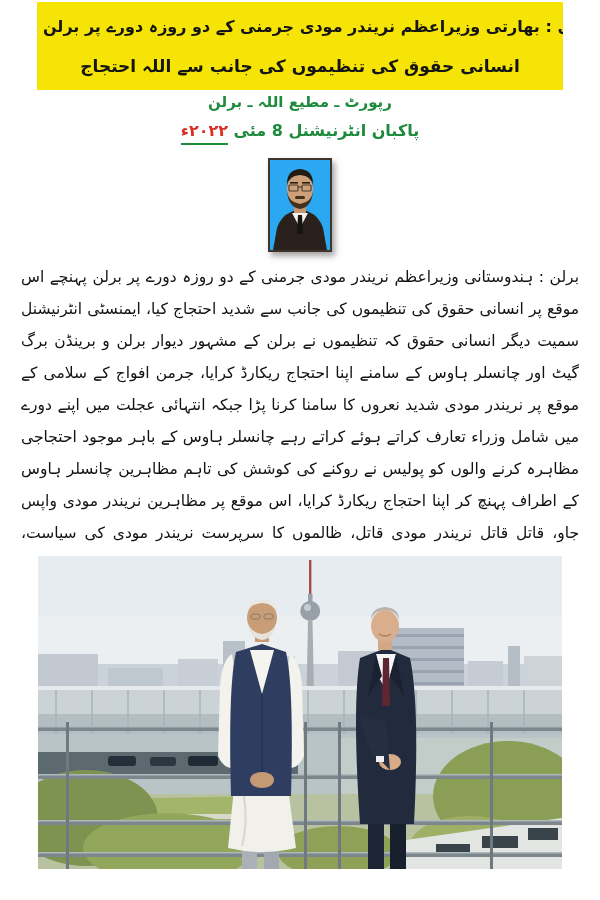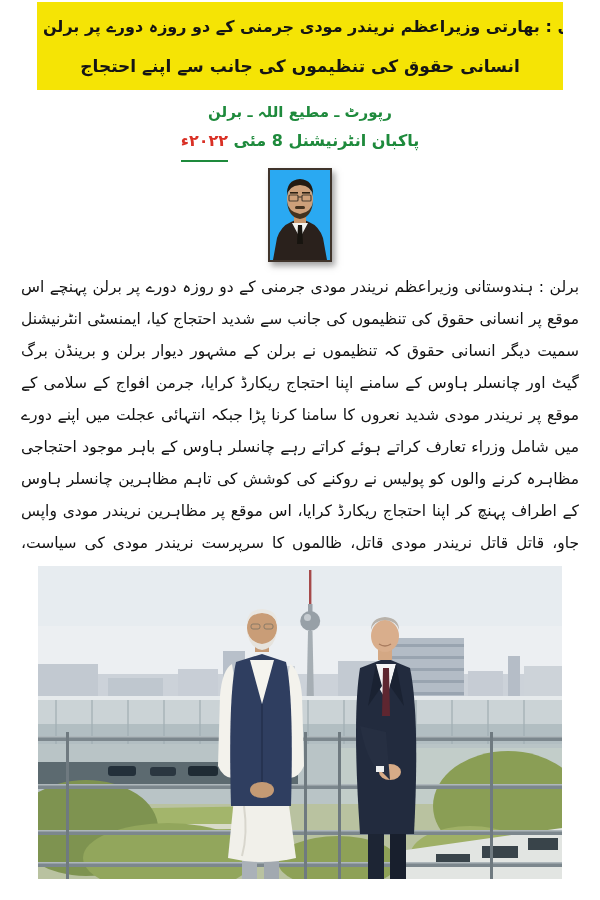--- a/index.html
+++ b/index.html
@@ -20,31 +20,31 @@
   }
   .headline-line{
     color:#151515;font-weight:bold;white-space:nowrap;
   }
   .headline-line.l1{font-size:16px;line-height:40px;}
   .headline-line.l2{font-size:17px;line-height:38px;}
 
   
   .byline{text-align:center;direction:rtl;}
   .byline-reporter{
-    margin-top:10px;font-size:15px;font-weight:bold;
+    font-size:15px;font-weight:bold;
     color:var(--byline-green,#1e8a3c);line-height:24px;
   }
   .byline-pub{
     margin-top:3px;font-size:16px;font-weight:bold;
     color:var(--byline-green,#1e8a3c);line-height:28px;
   }
   .byline-pub .year{
     color:var(--date-red,#d93025);
     border-bottom:2px solid var(--byline-green,#1e8a3c);
-    padding-bottom:10px;
+    padding-bottom:3px;
   }
 
   
   .portrait-wrap{
     width:60px;height:90px;margin:13px auto 0 auto;
     border:2px solid #40342b;
     box-shadow:3px 4px 6px rgba(90,90,90,.55);
     background:var(--portrait-blue,#2aa9f2);
   }
   .portrait-wrap svg{display:block;}
@@ -63,21 +63,21 @@
   }
   .main-photo svg{display:block;}
 </style>
 </head>
 <body>
 
 <div class="page">
 
   <div class="headline-box">
     <div class="headline-line l1">جرمنی : بھارتی وزیراعظم نریندر مودی جرمنی کے دو روزہ دورے پر برلن پہنچے،</div>
-    <div class="headline-line l2">انسانی حقوق کی تنظیموں کی جانب سے اپنے احتجاج</div>
+    <div class="headline-line l2">انسانی حقوق کی تنظیموں کی جانب سے اللہ احتجاج</div>
   </div>
 
   <div class="byline">
     <div class="byline-reporter">رپورٹ ـ مطیع اللہ ـ برلن</div>
     <div class="byline-pub">
       <span>پاکبان انٹرنیشنل 8 مئی</span>
       <span class="year">۲۰۲۲ء</span>
     </div>
   </div>
 

